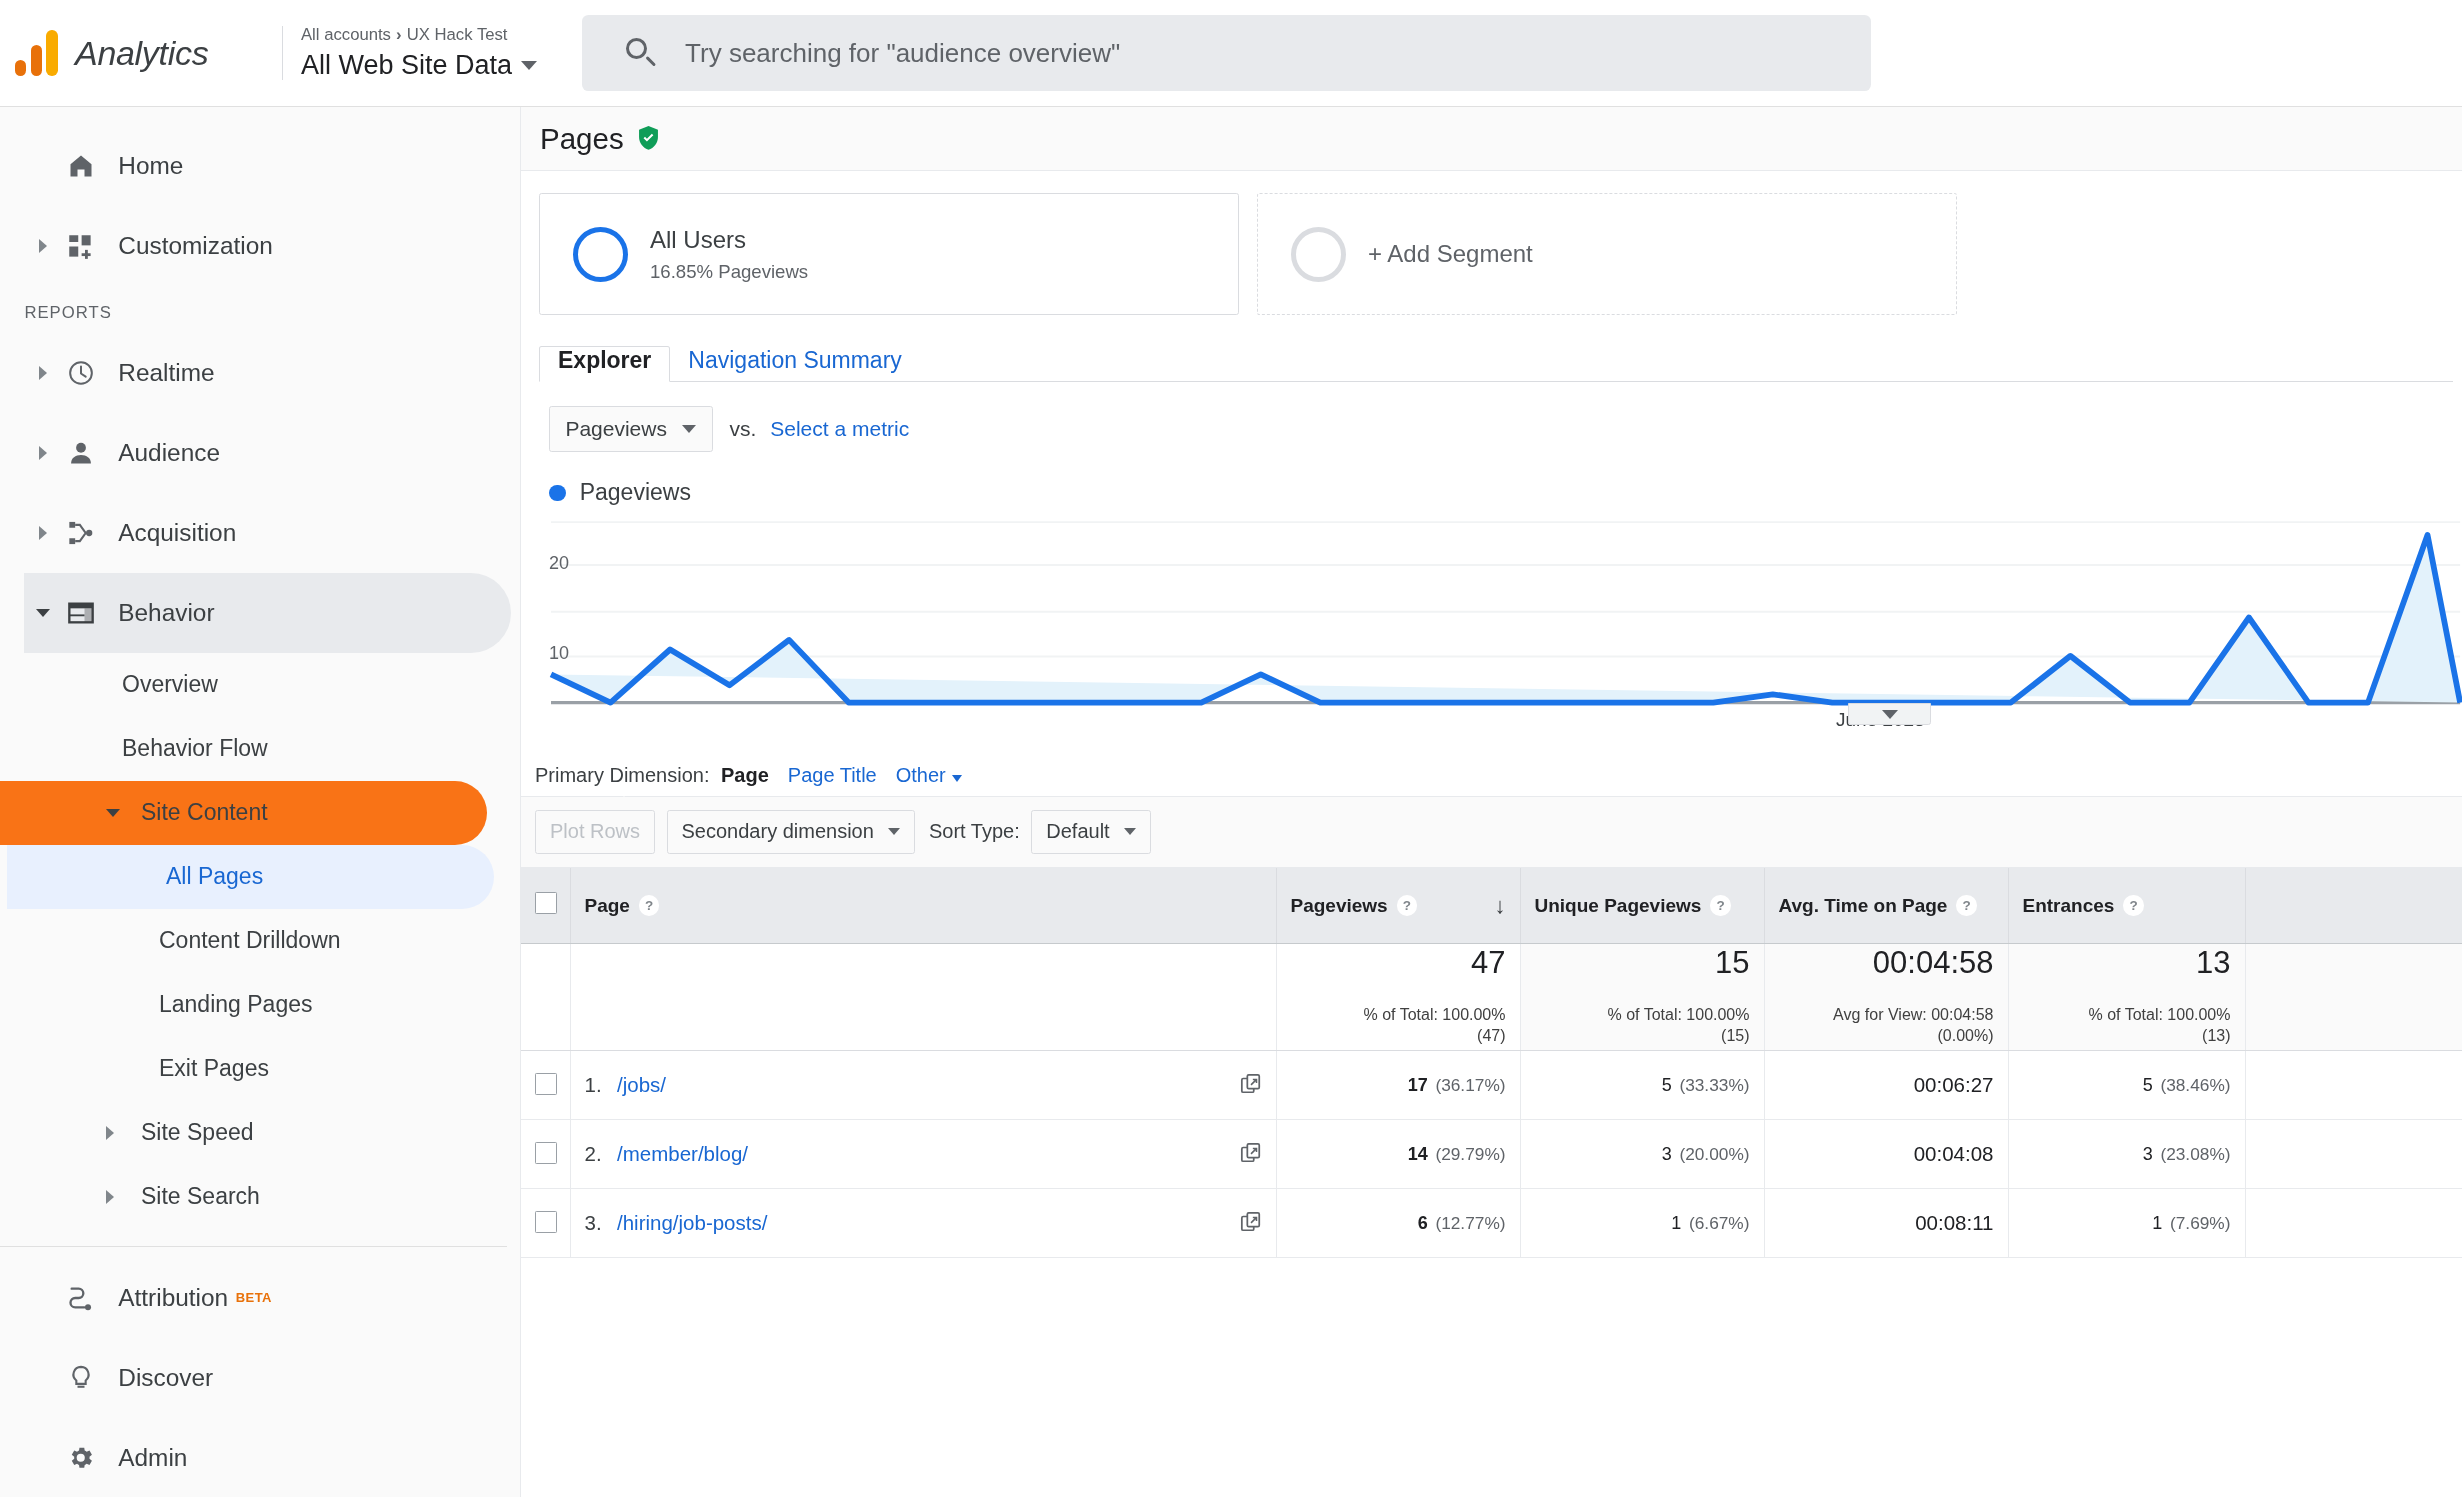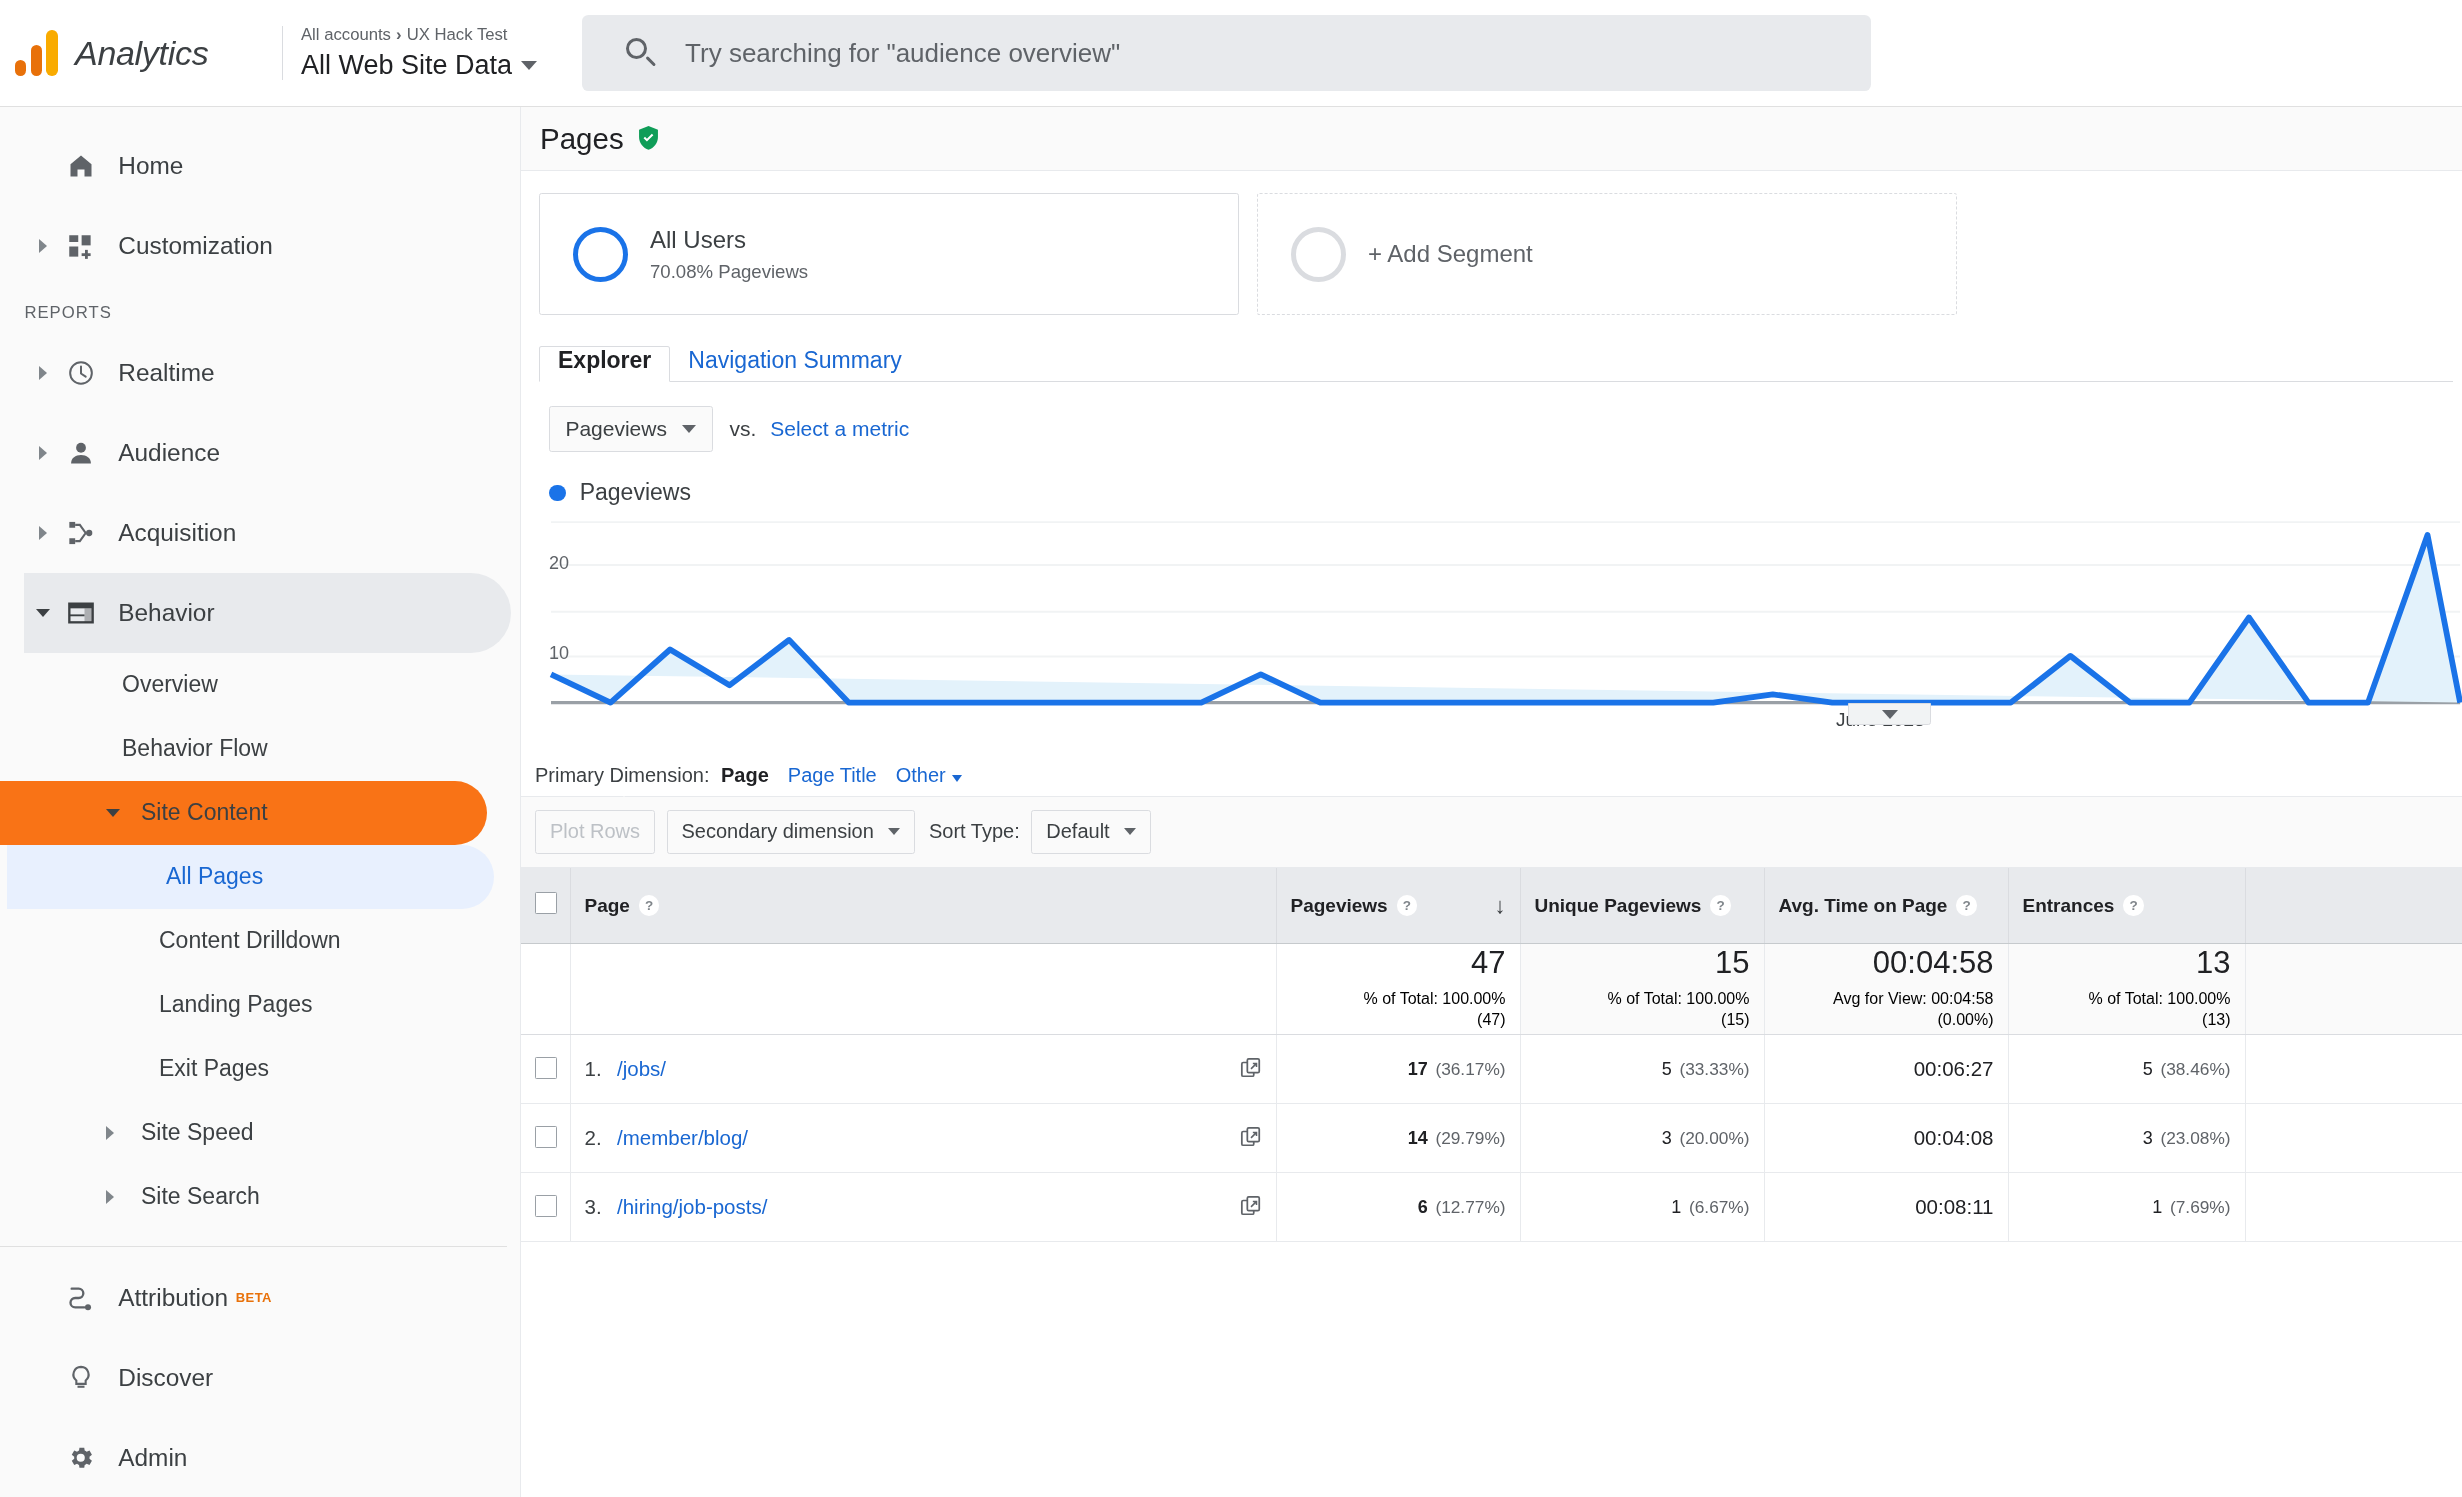--- a/index.html
+++ b/index.html
@@ -208,21 +208,21 @@
   }
   .sortarrow { margin-left: auto; font-size: 22px; color: #3c4043; }
   .cb {
     width: 22px; height: 22px; border: 1.3px solid #9aa0a6; border-radius: 1.3px;
     background: #fff; display: inline-block; cursor: pointer;
   }
   td.cbcell { width: 49px; text-align: center; border-right: 0.6px solid #e8eaed; }
   .sumrow td { background: #fafafa; border-bottom: 0.6px solid #dadce0; border-right: 0.6px solid #e8eaed; padding: 3px 14px; vertical-align: top; }
   .sumrow td.first { background: #fff; }
   .bignum { font-size: 31px; color: #202124; text-align: right; line-height: 1.05; }
-  .subnum { font-size: 16px; color: #000000; text-align: right; margin-top: 8px; line-height: 1.35; }
+  .subnum { font-size: 16px; color: #404040; text-align: right; margin-top: 24px; line-height: 1.35; }
   tr.drow td { border-bottom: 0.6px solid #e8eaed; border-right: 0.6px solid #e8eaed; padding: 0 14px; height: 69px; vertical-align: middle; }
   .idx { font-size: 20.5px; color: #3c4043; margin-right: 15.4px; }
   .purl { font-size: 20.5px; color: #1967d2; cursor: pointer; }
   .pagecell { display: flex; align-items: center; }
   .extico { margin-left: auto; flex: none; }
   .valcell { text-align: right; white-space: nowrap; }
   .v1 { font-size: 18px; color: #202124; font-weight: 700; }
   .v2 { font-size: 17.3px; color: #5f6368; margin-left: 7.7px; }
   .tcell { text-align: right; font-size: 20.5px; color: #202124; }
 </style>
@@ -431,21 +431,21 @@
           <path fill="#fff" d="M10.6 15.6l-3-3 1.3-1.3 1.7 1.7 4.4-4.4 1.3 1.3z"></path>
         </svg>
       </span>
     </div>
 
     <div class="seg-row">
       <div class="seg-card">
         <div class="seg-ring"></div>
         <div class="seg-txt">
           <div class="seg-t1">All Users</div>
-          <div class="seg-t2">70.08% Pageviews</div>
+          <div class="seg-t2">16.85% Pageviews</div>
         </div>
       </div>
       <div class="seg-card dashed">
         <div class="seg-ring gray"></div>
         <div class="seg-add">+ Add Segment</div>
       </div>
     </div>
 
     <div class="tabs">
       <div class="tab on">Explorer</div>

